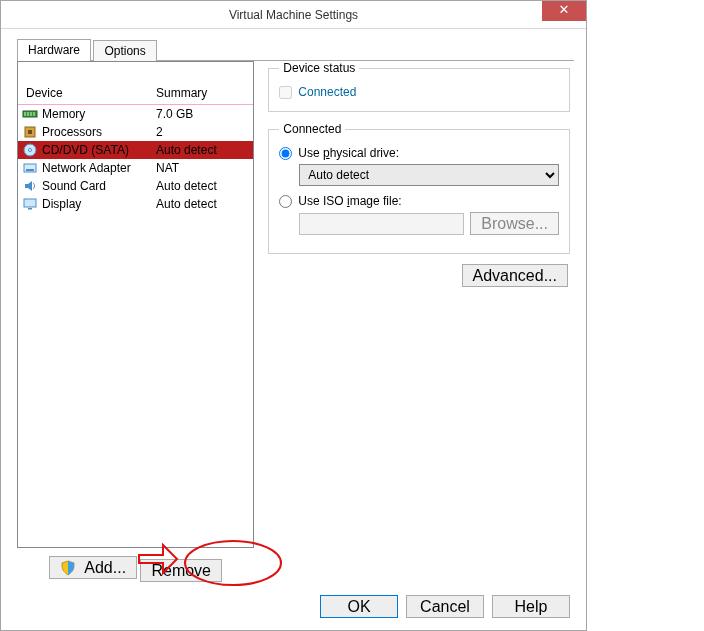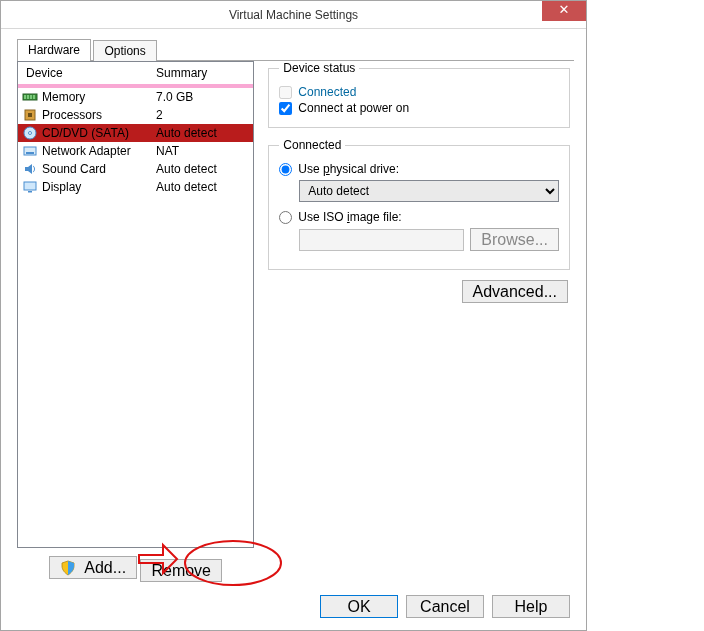--- a/index.html
+++ b/index.html
@@ -97,21 +97,22 @@
   }
   .device-list {
     flex: 1;
     border: 1px solid #828790;
     background: #fff;
     overflow: hidden;
   }
   .list-header {
     display: flex;
     background: #fff;
-    border-bottom: 4px solid #f9a8d4;
+    border-bottom: 1px solid #f9a8d4;
+    margin-top: 20px;
   }
   .list-header .col {
     padding: 4px 8px;
     font-size: 12px;
   }
   .col-device { width: 130px; }
   .col-summary { flex: 1; }
   .list-body { }
   .list-row {
     display: flex;
@@ -335,24 +336,20 @@
     </div>
 
     <div class="right-pane">
 
       <fieldset class="group">
         <legend>Device status</legend>
         <label class="checkbox-row">
           <input type="checkbox" disabled="" style="">
           <span class="disabled-label">Connected</span>
         </label>
-        <label class="checkbox-row">
-          <input type="checkbox" checked="" style="">
-          <span>Connect at power on</span>
-        </label>
       </fieldset>
 
       <fieldset class="group">
         <legend>Connected</legend>
 
         <label class="radio-row">
           <input type="radio" name="conn" checked="" style="">
           <span><span>Use </span><span class="underline-key">p</span><span>hysical drive:</span></span>
         </label>
         <div class="combo">

